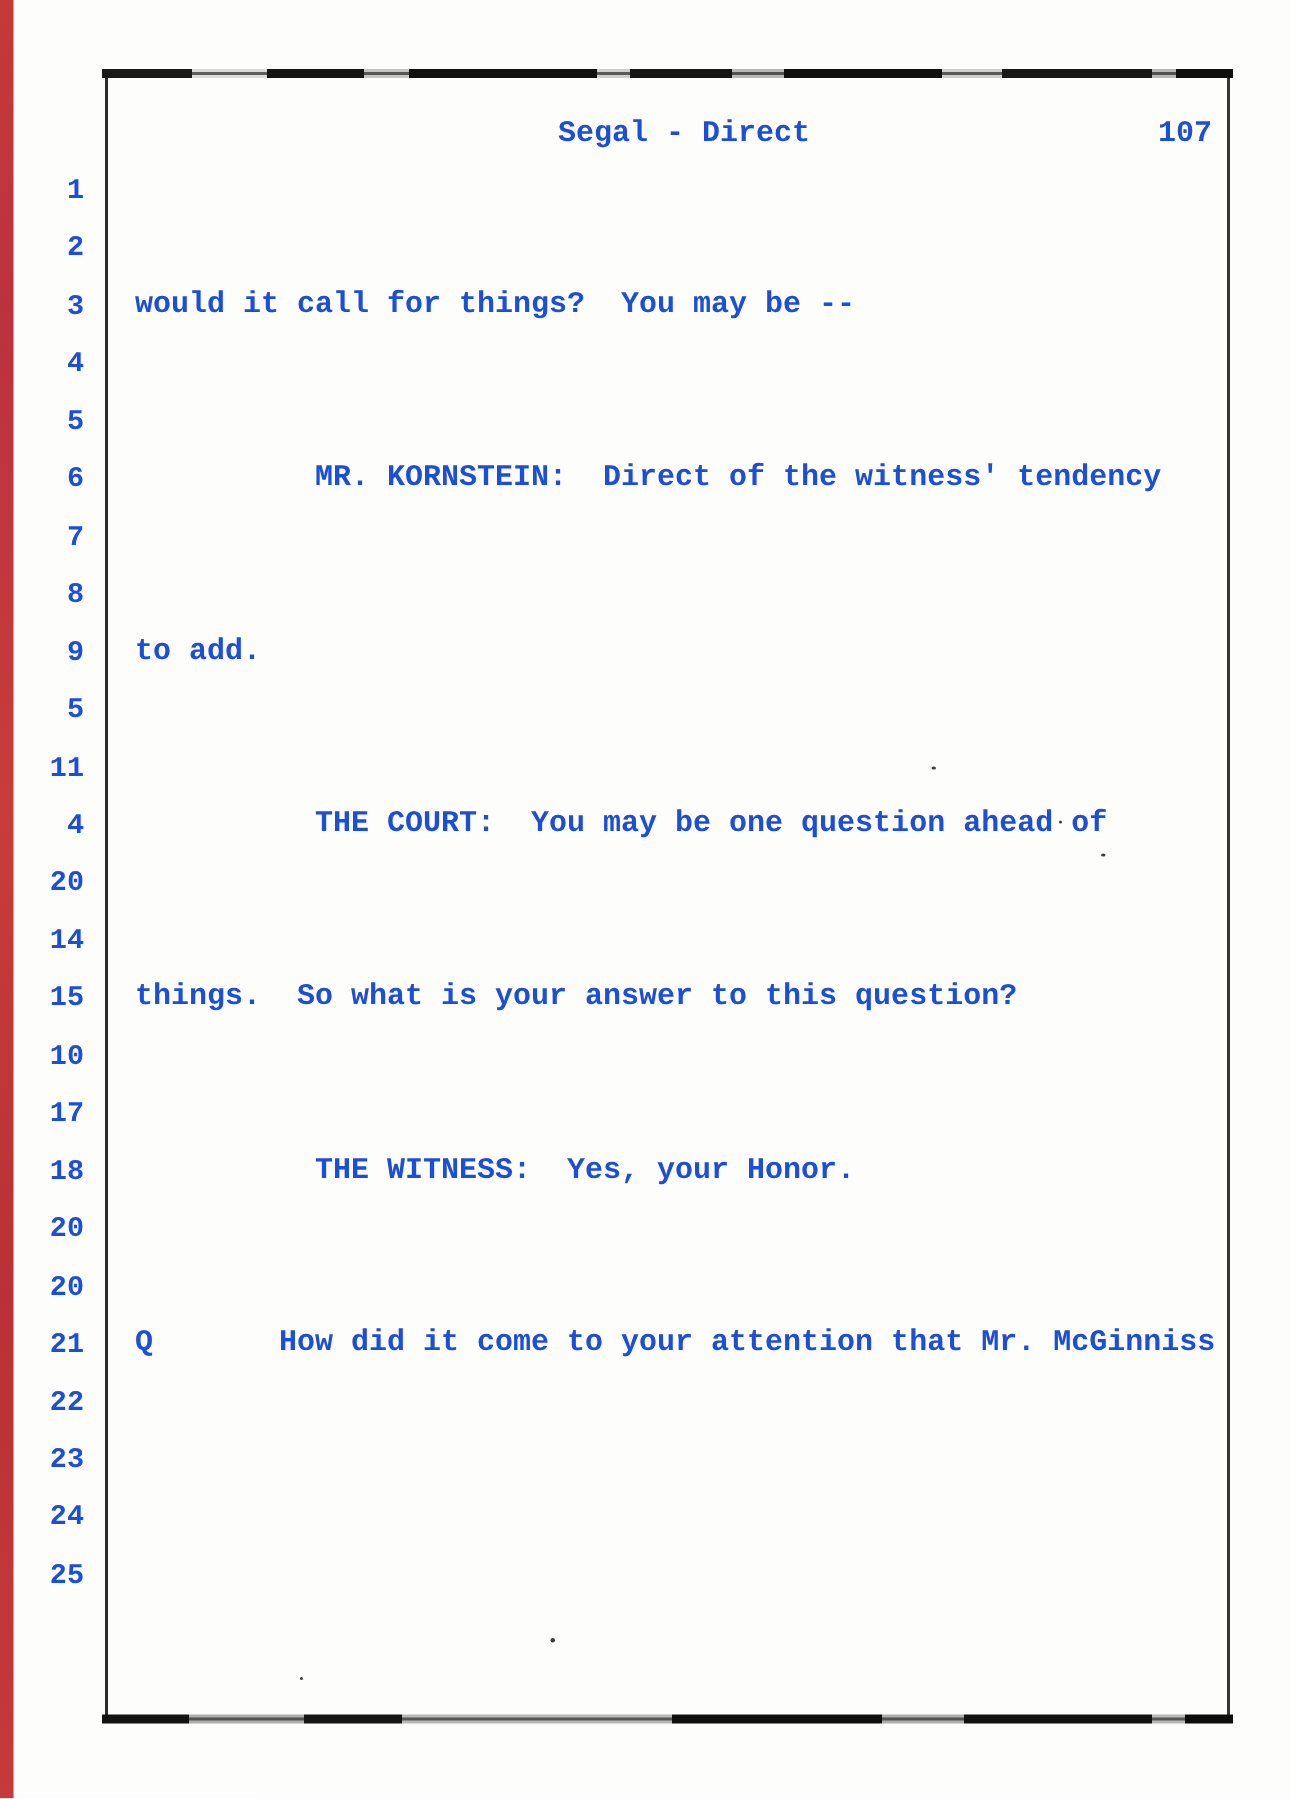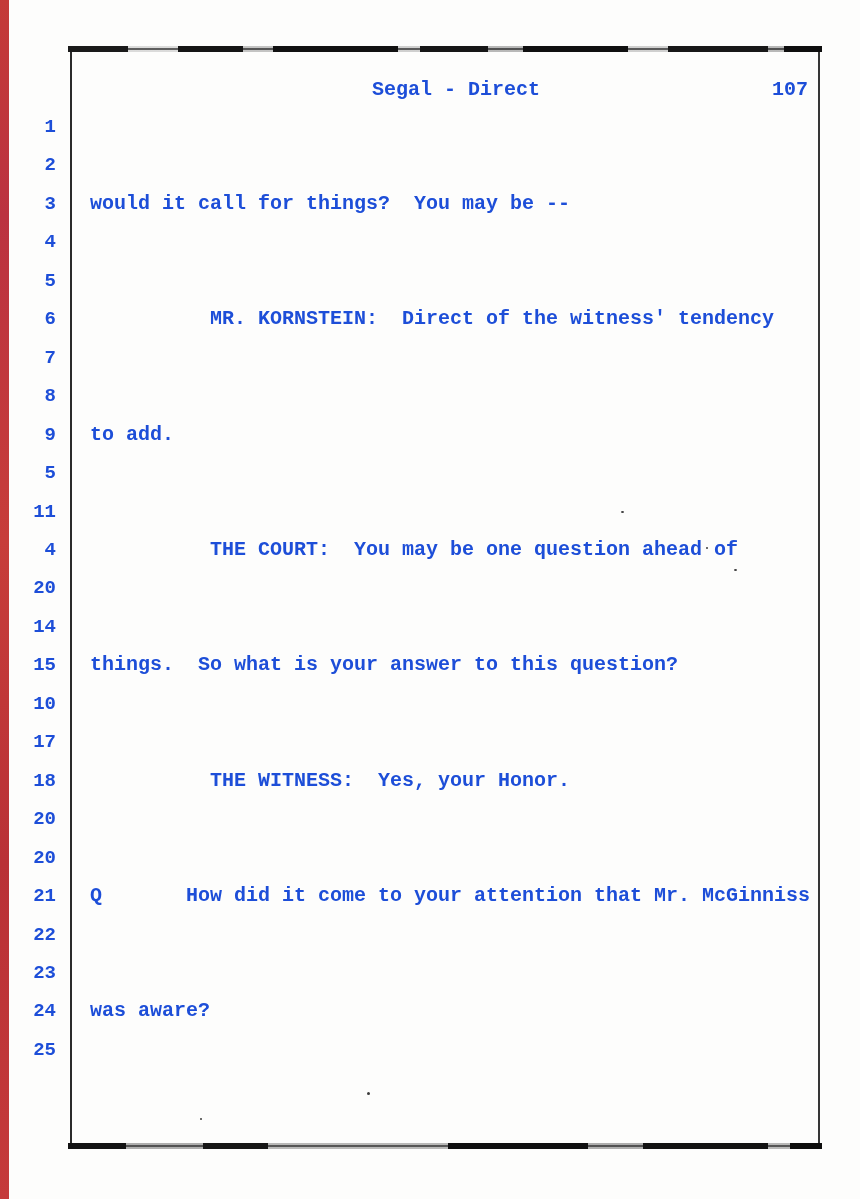--- a/index.html
+++ b/index.html
@@ -131,21 +131,20 @@
   </div>
 
   <div class="lines">
     <div>would it call for things?  You may be --</div>
     <div>          MR. KORNSTEIN:  Direct of the witness' tendency</div>
     <div>to add.</div>
     <div>          THE COURT:  You may be one question ahead of</div>
     <div>things.  So what is your answer to this question?</div>
     <div>          THE WITNESS:  Yes, your Honor.</div>
     <div>Q       How did it come to your attention that Mr. McGinniss</div>
-    <div>was aware?</div>
     
     
     
     
     
     
     
     
     
     

